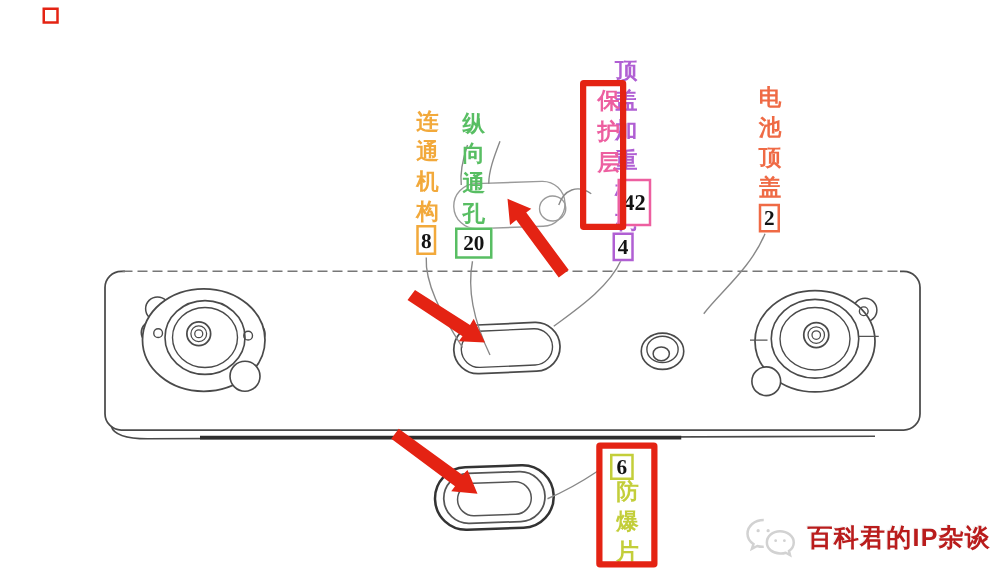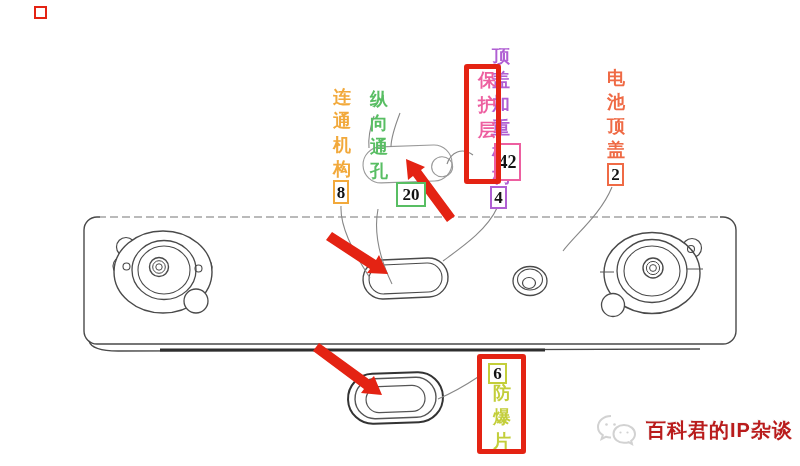--- a/index.html
+++ b/index.html
@@ -131,21 +131,21 @@
       <span>构</span>
     </div>
   <div class="refbox b-orange" style="left:333px;top:180px;width:16px;height:24px;">8</div>
 
   <div class="vlabel c-green" style="left:369px;top:90px;">
       <span>纵</span>
       <span>向</span>
       <span>通</span>
       <span>孔</span>
     </div>
-  <div class="refbox b-green" style="left:364px;top:182px;width:30px;height:25px;margin-left:32px;">20</div>
+  <div class="refbox b-green" style="left:364px;top:182px;width:30px;height:25px;">20</div>
 
   <div class="vlabel c-purple" style="left:491px;top:47px;">
       <span>顶</span>
       <span>盖</span>
       <span>加</span>
       <span>重</span>
       <span>机</span>
       <span>构</span>
     </div>
   <div class="refbox b-purple" style="left:490px;top:186px;width:17px;height:23px;">4</div>

